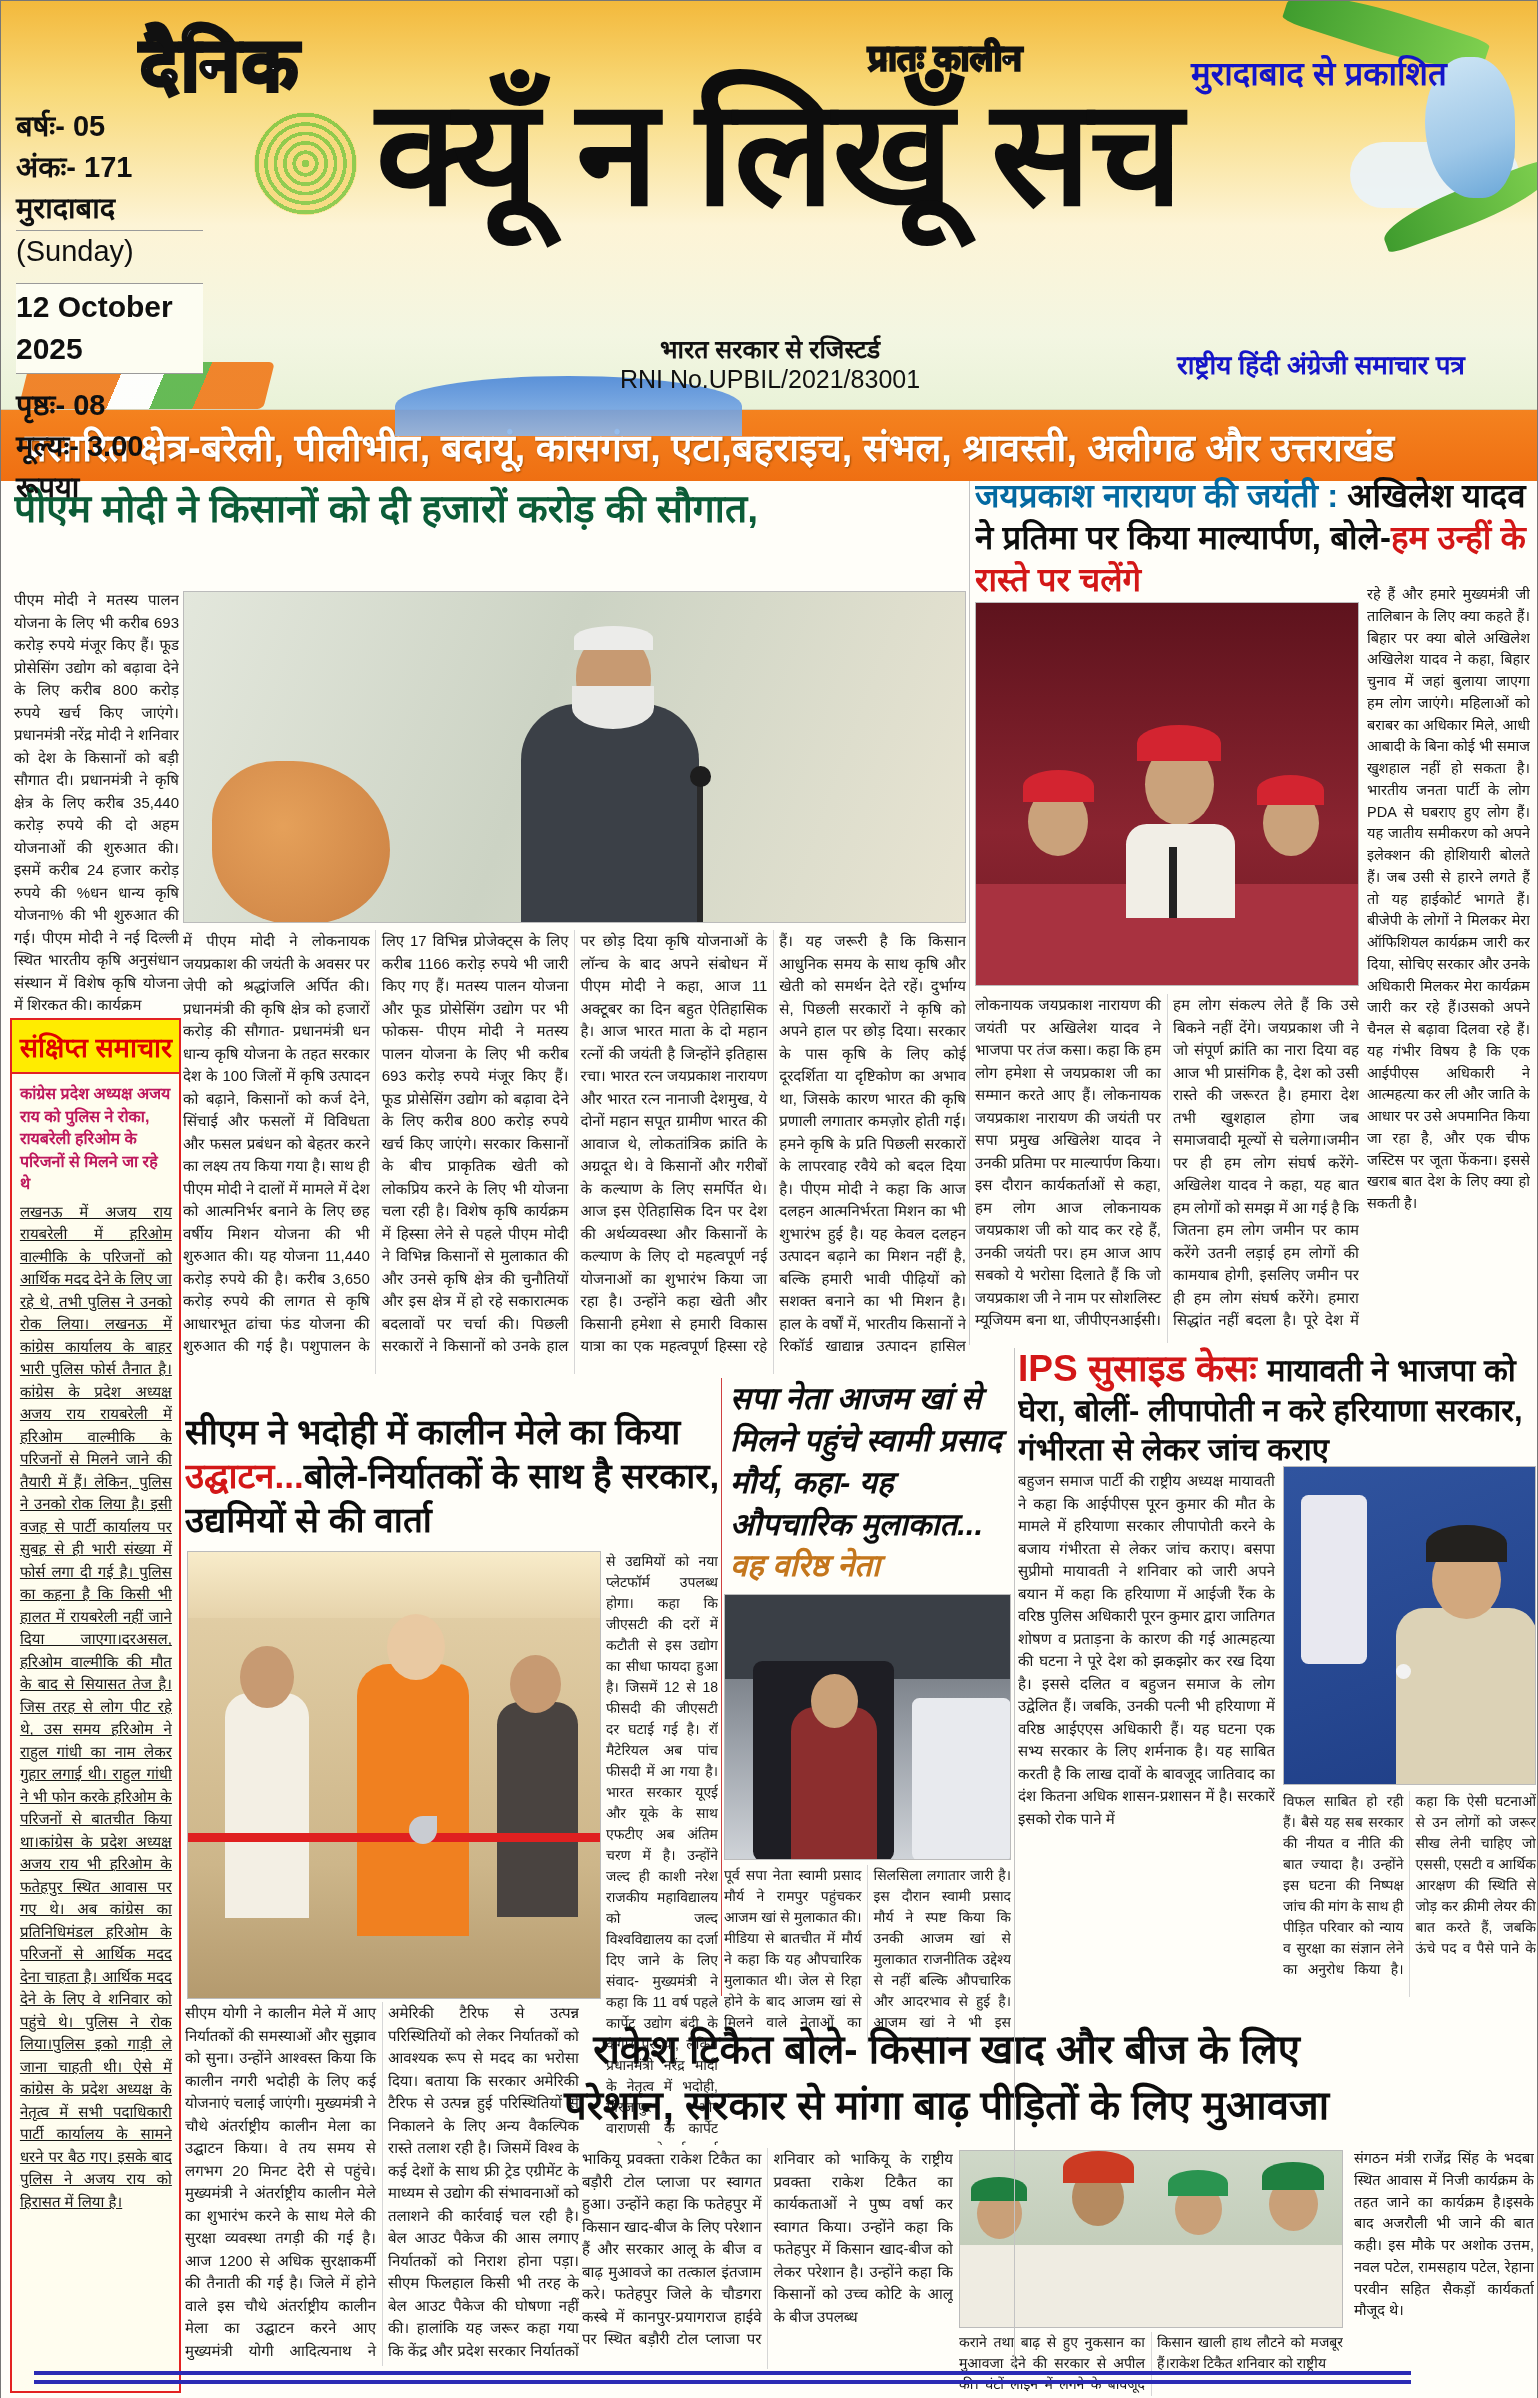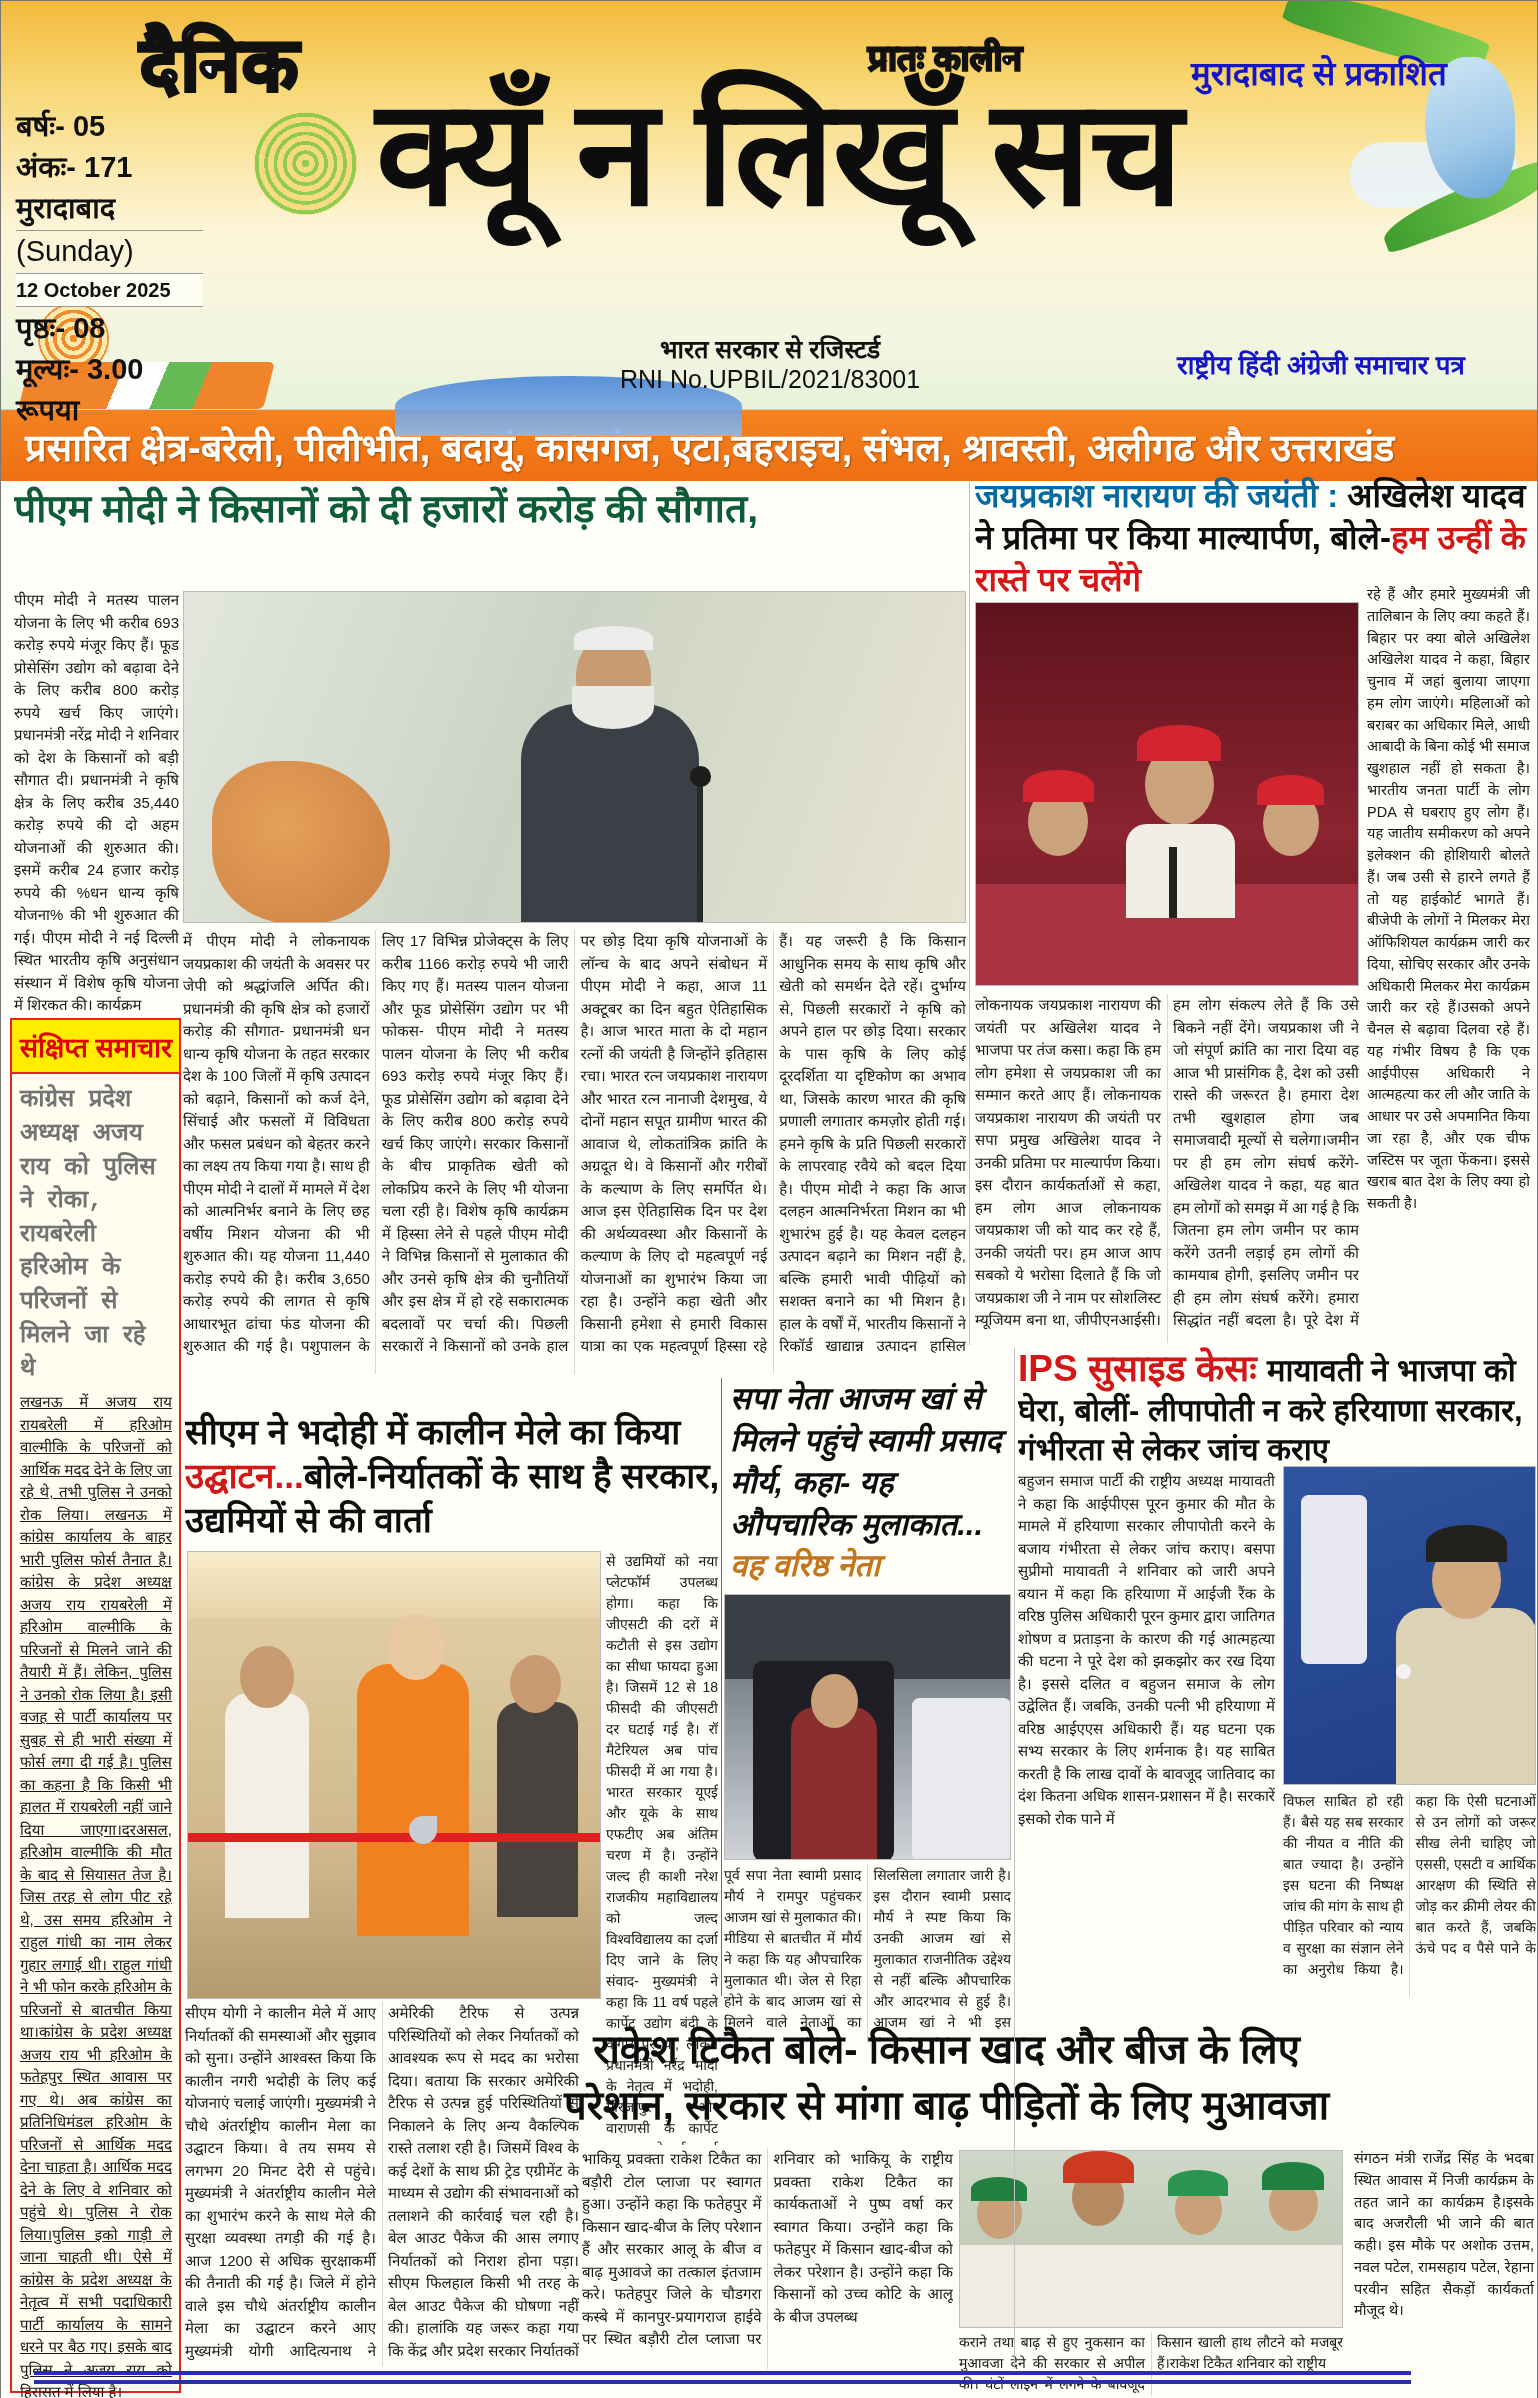--- a/index.html
+++ b/index.html
@@ -13,22 +13,22 @@
   .daily{left:139px;top:11.2px;font-size:73px;font-weight:900;color:#fff;
     -webkit-text-stroke:3.7px #111;text-stroke:3.7px #111;letter-spacing:1.9px;z-index:3;}
   .paper-title{left:281px;top:45px;width:993px;text-align:center;font-size:148px;line-height:1.45;
     font-weight:900;color:#0d0d0d;z-index:2;letter-spacing:-1.9px;white-space:nowrap;}
   .morning{left:867px;top:32px;font-size:35px;font-weight:900;color:#fff;
     -webkit-text-stroke:2.3px #111;z-index:3;}
   .pubfrom{left:1190px;top:49px;font-size:33px;font-weight:900;color:#1414c8;z-index:3;}
   .info{left:15px;top:105px;width:187px;z-index:3;color:#101010;}
   .info div{font-weight:bold;font-size:29px;line-height:1.42;}
   .info .plain{font-weight:normal;}
-  .info .date{font-size:20px;border-top:1.9px solid #9a9a9a;border-bottom:1.9px solid #9a9a9a;
-    background:#fdfdf2;padding:1.9px 0;margin:1px 0;}
+  .info .date{font-size:30px;border-top:1.9px solid #9a9a9a;border-bottom:1.9px solid #9a9a9a;
+    background:#fdfdf2;padding:1.9px 0;margin:11px 0;}
   .reg{left:572px;top:330px;width:394px;text-align:center;font-size:25px;font-weight:bold;color:#111;z-index:3;}
   .rni{left:572px;top:364px;width:394px;text-align:center;font-size:25px;color:#111;z-index:3;}
   .tagline{left:1176px;top:345px;font-size:26px;font-weight:900;color:#1414c8;z-index:3;}
   .burst{border-radius:50%;z-index:1;}
   .burst.green{left:253px;top:111px;width:103px;height:103px;
     background:repeating-radial-gradient(circle,#7ec63f 0 3.7px,#f6d879 3.7px 9.4px);opacity:.85;}
   .burst.orange{left:37px;top:302px;width:71px;height:71px;
     background:repeating-radial-gradient(circle,#f08018 0 3.7px,#f9e8a9 3.7px 8.4px);opacity:.9;}
   .tricolor{left:22.5px;top:361px;width:245px;height:47px;transform:skewX(-14deg);z-index:1;border-radius:5.6px;
     background:linear-gradient(100deg,#f07818 0 38%,#ffffff 38% 55%,#57b447 55% 72%,#f07818 72%);opacity:.9;}
@@ -49,21 +49,21 @@
   .cols4{column-count:4;column-gap:12px;column-rule:0.9px solid #d6d6d6;}
   .hl{font-weight:900;color:#0d0d0d;overflow:hidden;}
   .green{color:#0b5c37;} .blue{color:#0369a1;} .red{color:#d31717;} .orange{color:#c4761c;}
   .vline{background:#c3c3c3;width:0.9px;z-index:1;}
   .photo{overflow:hidden;border:0.9px solid #bbb;}
   .shape{position:absolute;}
   
   .brief{left:9.4px;top:1017px;width:171px;height:1375px;border:2.8px solid #e32222;background:#fffdef;}
   .brief-h{background:#ffec00;color:#e00000;font-weight:900;font-size:27px;text-align:center;
     padding:7.5px 0;border-bottom:2.8px solid #e32222;}
-  .brief-t{font-weight:900;font-size:24px;line-height:1.4;color:#737373;padding:9.4px 7.5px 3.7px 7.5px;font-family:Liberation Mono, monospace;}
+  .brief-t{font-weight:900;font-size:16px;line-height:1.4;color:#be185d;padding:9.4px 7.5px 3.7px 7.5px;}
   .brief-b{padding:1.9px 7.5px;height:1106px;text-decoration:underline;}
   .blue-rule{left:33px;top:2370px;width:1377px;height:13px;border-top:4.7px solid #2b2bb4;border-bottom:4.7px solid #2b2bb4;}
 </style>
 </head>
 <body>
 
 <div class="page">
 
   <div class="abs masthead">
     <div class="abs burst green"></div>

